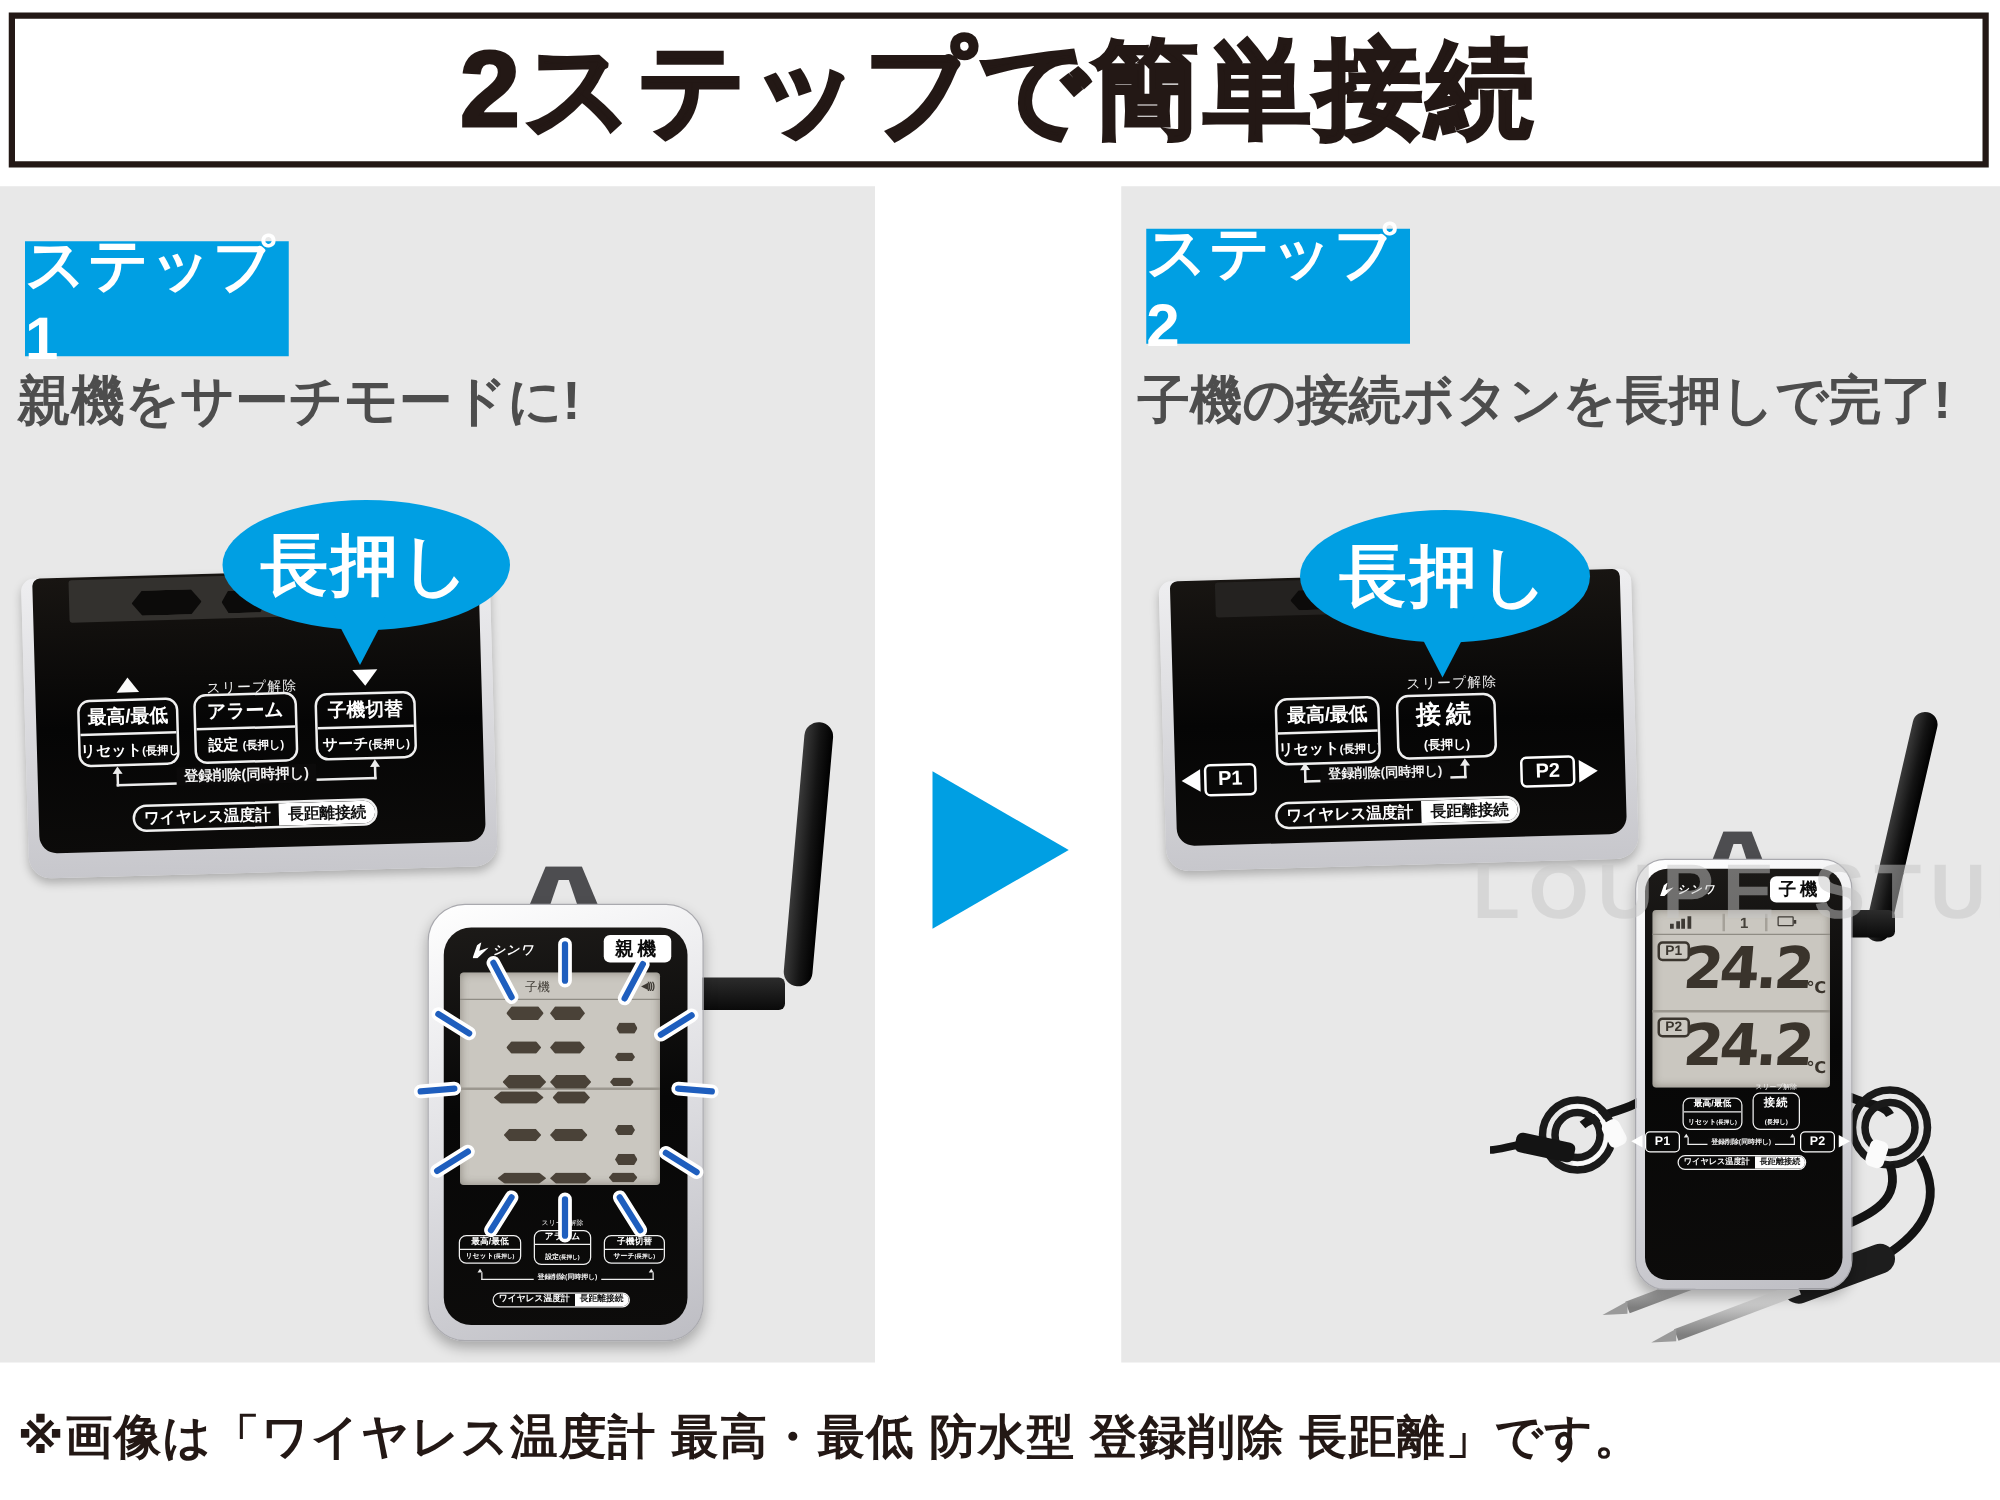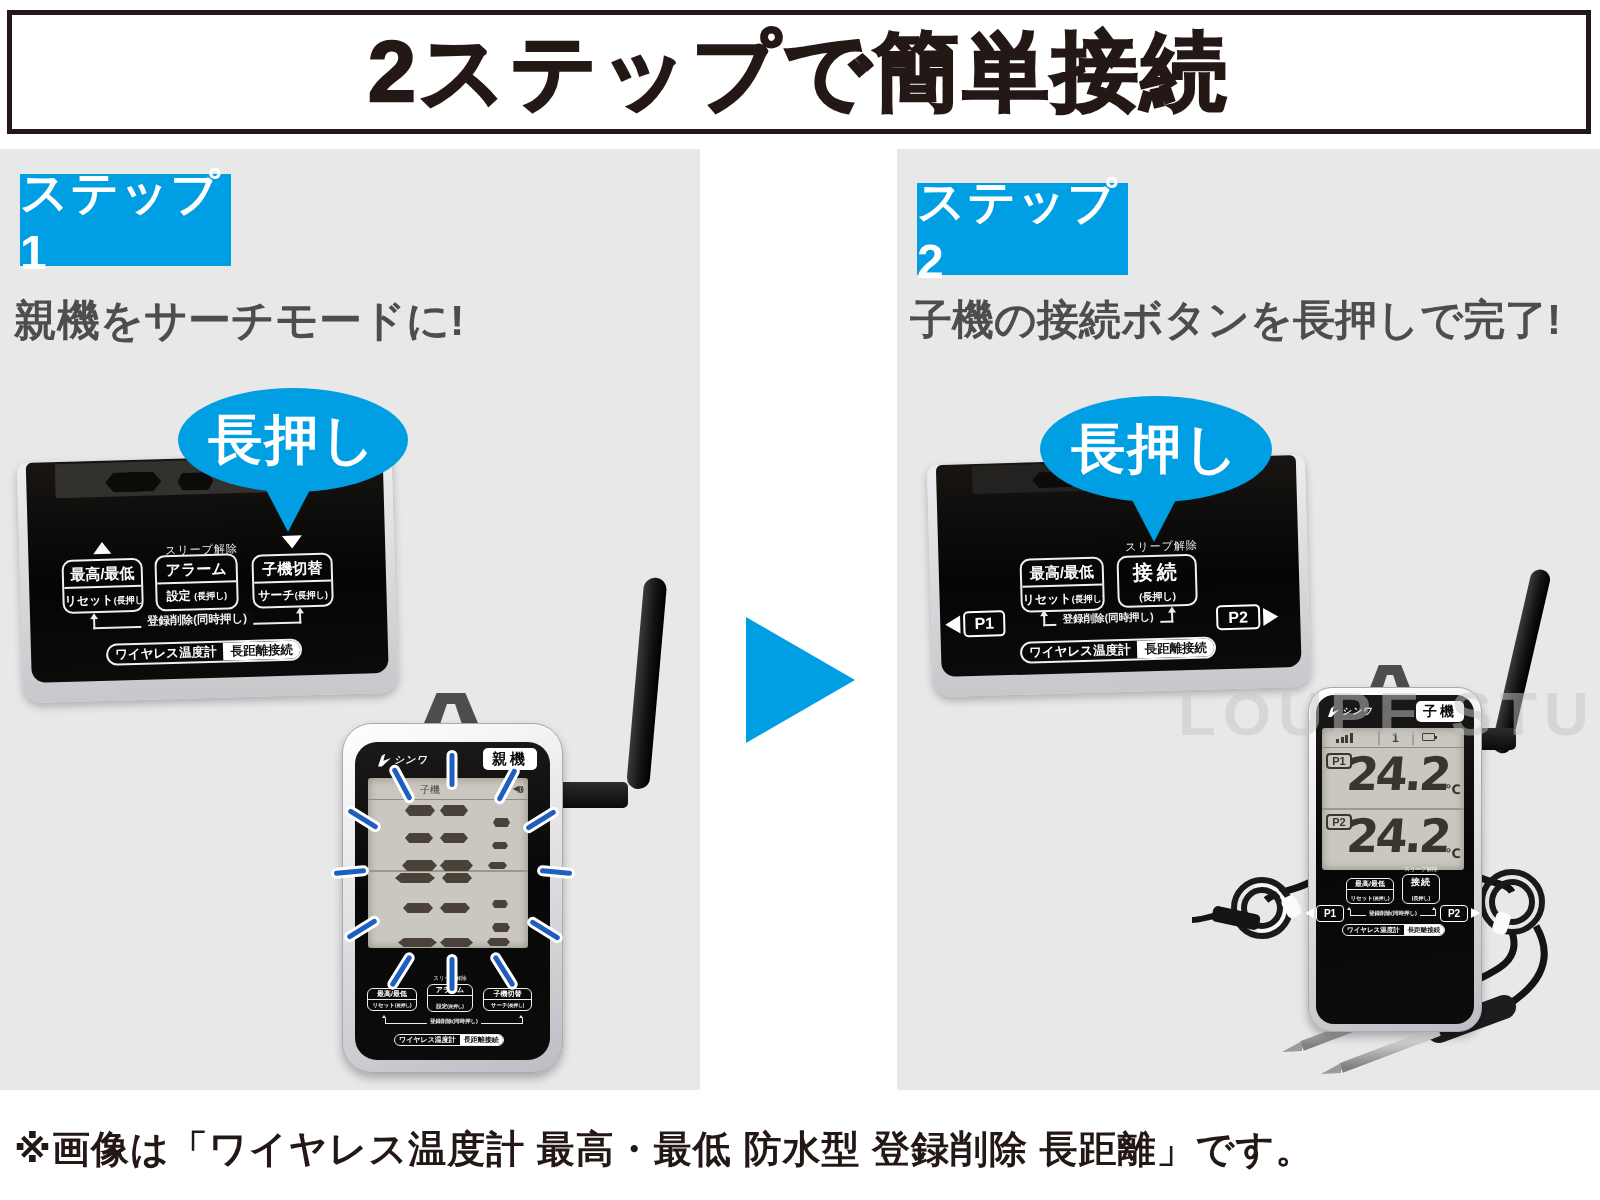--- a/index.html
+++ b/index.html
@@ -29,21 +29,21 @@
   .step-badge{width:211px;height:92px;background:var(--accent);display:flex;align-items:center;
               justify-content:center;z-index:2;}
   .step-badge span{font-size:48px;font-weight:bold;color:#fff;letter-spacing:1px;}
   .step-head{font-size:43px;font-weight:bold;color:var(--head);white-space:nowrap;z-index:2;}
 
   .mid-arrow{left:746px;top:617px;width:0;height:0;border-top:63px solid transparent;
              border-bottom:63px solid transparent;border-left:109px solid var(--accent);z-index:2;}
 
   
   .bubble{z-index:5;}
-  .bubble .oval{position:absolute;left:0;top:0;width:100%;height:100%;background:var(--accent);
+  .bubble .oval{position:absolute;left:0;top:12px;width:100%;height:100%;background:var(--accent);
                 border-radius:50%;display:flex;align-items:center;justify-content:center;}
   .bubble .oval span{font-size:54px;font-weight:bold;color:#fff;letter-spacing:2px;}
   .bubble .tail{position:absolute;width:0;height:0;border-left:26px solid transparent;
                 border-right:26px solid transparent;border-top:50px solid var(--accent);}
 
   
   .closeup{z-index:3;transform:rotate(-1.6deg);}
   .cframe{position:absolute;left:0;top:0;width:100%;height:100%;border-radius:10px 10px 18px 18px;
           background:linear-gradient(180deg,#eeeef0,#c7c7cc);box-shadow:0 4px 8px rgba(0,0,0,.25);}
   .cface{position:absolute;left:9px;right:9px;top:0;bottom:20px;border-radius:6px 6px 14px 14px;
@@ -159,21 +159,21 @@
   <h1>2ステップで簡単接続</h1>
 </div>
 
 <div class="abs panel lp"></div>
 <div class="abs panel rp"></div>
 
 <div class="abs mid-arrow"></div>
 
 <div class="abs watermark" style="left:1178px;top:678px;">LOUPE STUDIO</div>
 
-<div class="abs step-badge" style="left:20px;top:174px;">
+<div class="abs step-badge" style="left:20px;top:193px;">
   <span>ステップ1</span>
 </div>
 <div class="abs step-head" style="left:14px;top:292px;">親機をサーチモードに!</div>
 
 <div class="abs closeup" style="left:20px;top:458px;width:375px;height:240px;">
   <div class="cframe"></div>
   <div class="cface"></div>
   <div class="lcd-strip" style="left:38px;top:2px;width:212px;height:34px;">
     <div class="mark" style="left:50px;top:10px;width:56px;height:20px;"></div>
     <div class="mark" style="left:122px;top:12px;width:36px;height:18px;"></div>

